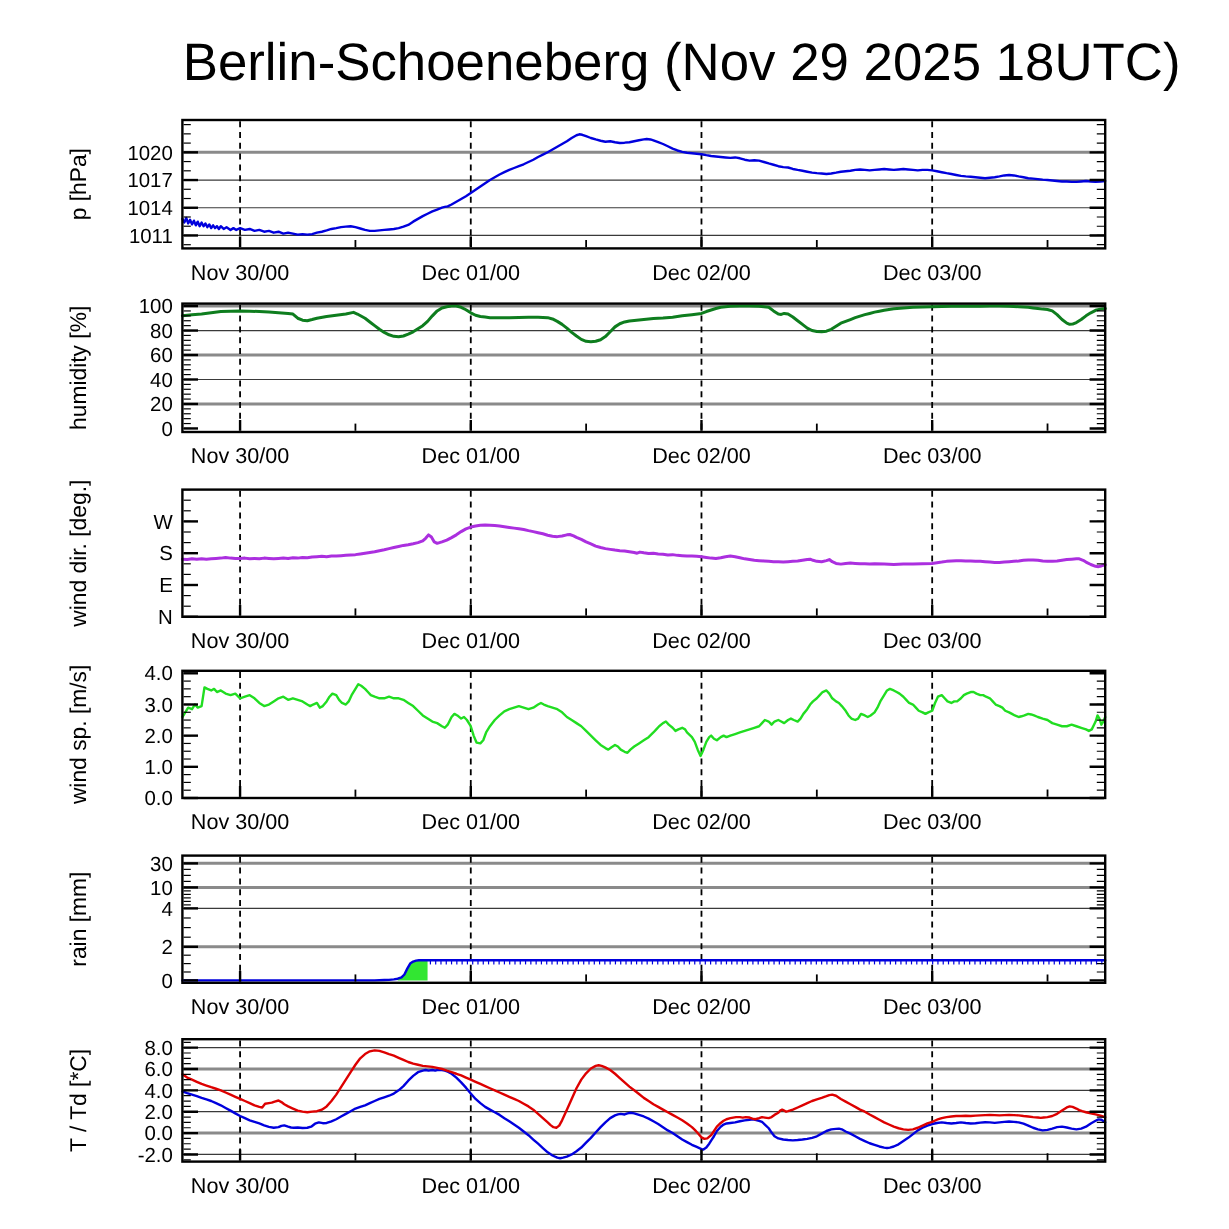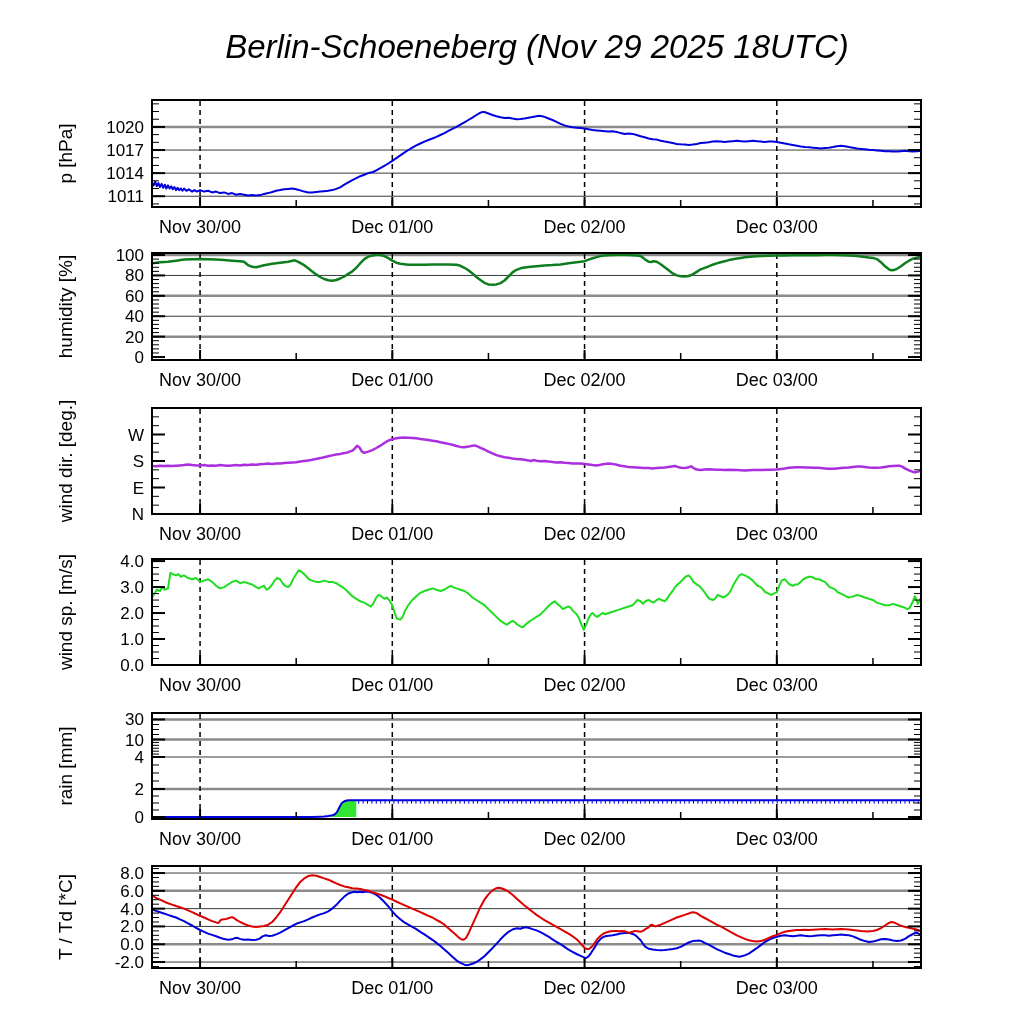--- a/index.html
+++ b/index.html
@@ -1,19 +1,19 @@
 <!DOCTYPE html>
 <html><head>
 <meta charset="utf-8">
 <style>
   html,body{margin:0;padding:0;background:#ffffff;}
   .page{width:1024px;height:1024px;position:relative;background:#ffffff;
         font-family:"Liberation Sans",sans-serif;overflow:hidden;}
-  .title{position:absolute;top:28px;left:537px;transform:translateX(-50%);
-         font-size:33px;color:#000;white-space:nowrap;letter-spacing:0px;font-style:italic;}
+  .title{position:absolute;top:28px;left:568px;transform:translateX(-50%);
+         font-size:44px;color:#000;white-space:nowrap;letter-spacing:0px;}
   svg{position:absolute;top:0;left:0;}
   text{font-family:"Liberation Sans",sans-serif;fill:#000;}
 </style>
 </head>
 <body>
 
 <div class="page">
   <div class="title">Berlin-Schoeneberg (Nov 29 2025 18UTC)</div>
   <svg id="chart" width="1024" height="1024" viewBox="0 0 1024 1024">
       <g>

